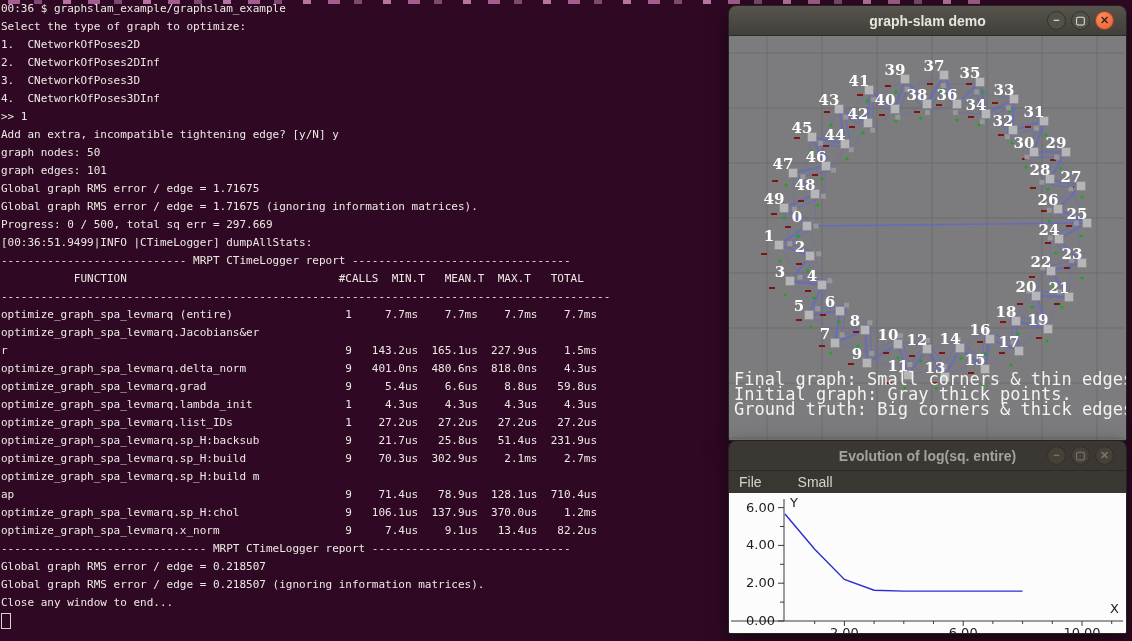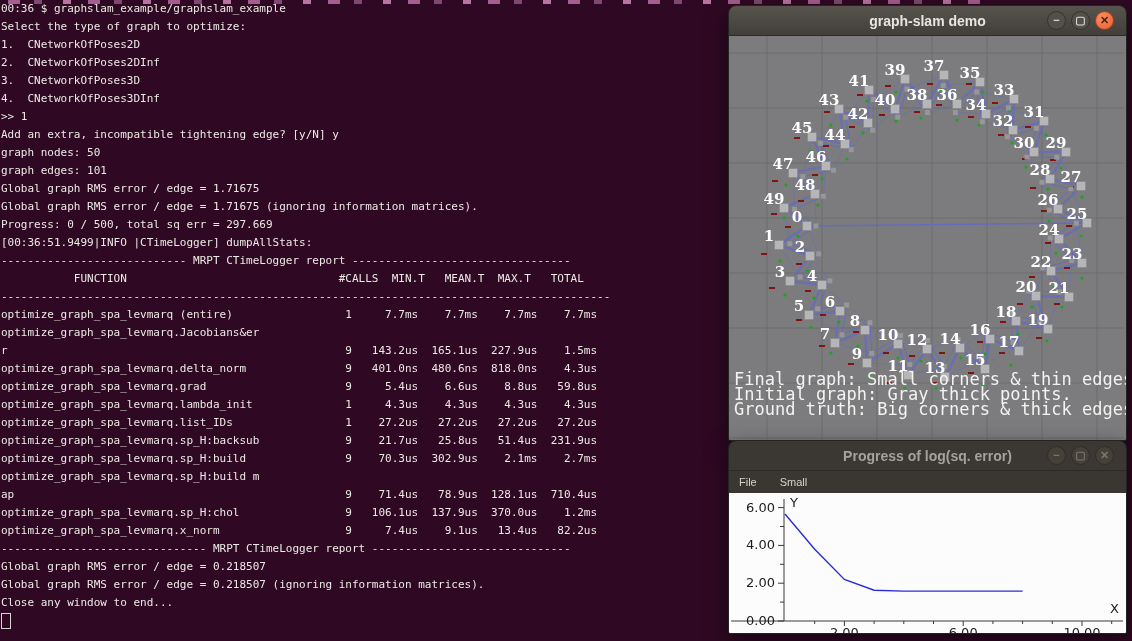--- a/index.html
+++ b/index.html
@@ -26,22 +26,22 @@
   .btns{position:absolute;right:12px;top:5px;display:flex;gap:5px}
   .wbtn{width:19px;height:19px;border-radius:50%;display:flex;align-items:center;
         justify-content:center;font-size:11px;font-weight:bold;line-height:1;box-sizing:border-box}
   .focused .wbtn{background:#534f49;border:1px solid #36332f;color:#dcd8d2}
   .focused .wbtn.close{background:radial-gradient(circle at 35% 30%,#f78f63,#e85e31);
         border:1px solid #a8401f;color:#58220f}
   .unfocused .wbtn{background:#454139;border:1px solid #312f2a;color:#7a766f}
   .viewport{position:relative;height:404px;background:#7c7c7e}
   .overlay-legend{position:absolute;left:5px;bottom:6px;font-family:"DejaVu Sans Mono",monospace;
         font-size:17px;line-height:15px;color:#f4f3f1;white-space:pre}
-  .menubar{height:22px;background:#3a3733;display:flex;align-items:center;gap:23px;
-        padding-left:10px;font-size:11px;color:#d7d3cc}
+  .menubar{height:22px;background:#3a3733;display:flex;align-items:center;gap:36px;
+        padding-left:10px;font-size:14px;color:#d7d3cc}
   .menu-item{cursor:default}
   .plotarea{position:relative;height:140px;background:#fcfcfc}
   svg{display:block}
 </style>
 </head>
 <body>
 
 <div class="topstrip"></div>
 <pre class="term">00:36 $ graphslam_example/graphslam_example
 Select the type of graph to optimize:
@@ -424,21 +424,21 @@
         </svg>
       </div>
     <pre class="overlay-legend">Final graph: Small corners &amp; thin edges
 Initial graph: Gray thick points.
 Ground truth: Big corners &amp; thick edges</pre>
   </div>
 </div>
 
 <div class="win" id="win-plot">
   <div class="titlebar unfocused">
-    <div class="title">Progress of log(sq. error)</div>
+    <div class="title">Evolution of log(sq. entire)</div>
     <div class="btns">
       <div class="wbtn">−</div>
       <div class="wbtn">▢</div>
       <div class="wbtn">✕</div>
     </div>
   </div>
   <div class="menubar">
     <span class="menu-item">File</span>
     <span class="menu-item">Small</span>
   </div>

